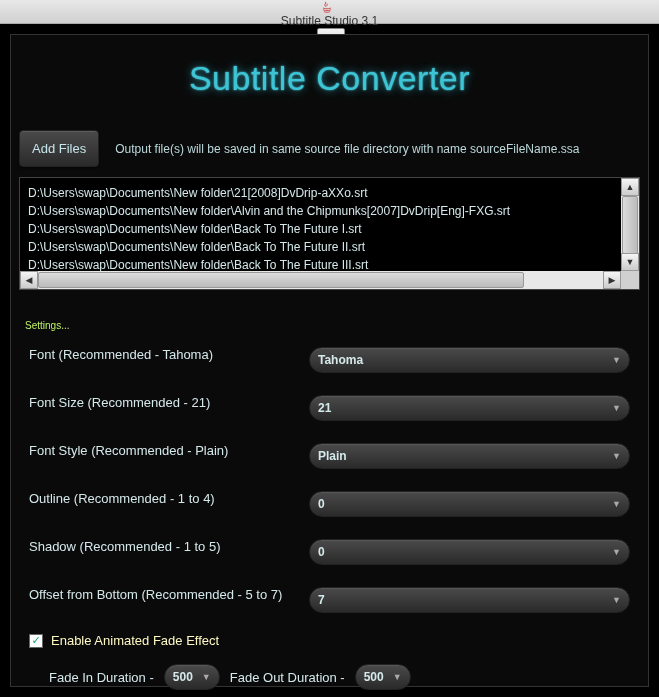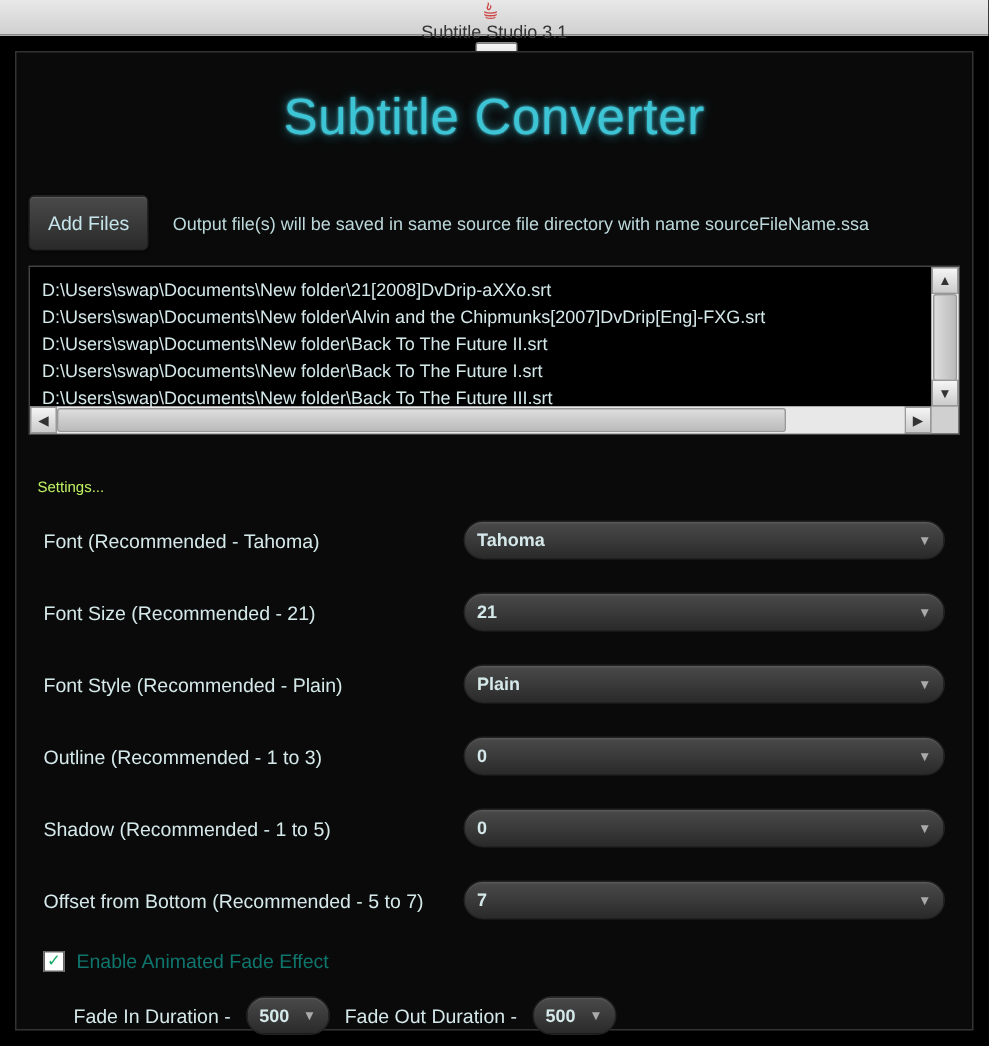--- a/index.html
+++ b/index.html
@@ -155,21 +155,20 @@
   margin-top: 18px;
   padding: 8px;
 }
 .settings-title {
   color: #bef264;
   font-size: 10px;
   padding: 4px 6px 12px 6px;
 }
 .setting-row {
   display: flex;
-  align-items: center;
   padding: 4px 10px;
   margin-bottom: 14px;
 }
 .setting-row label {
   color: #d5e8ea;
   font-size: 13px;
   width: 280px;
 }
 .select {
   flex: 1;
@@ -237,22 +236,22 @@
 
     <div class="toolbar">
       <button class="btn">Add Files</button>
       <span class="hint-text">Output file(s) will be saved in same source file directory with name sourceFileName.ssa</span>
     </div>
 
     <div class="file-list-wrap">
       <div class="file-list">
         <div>D:\Users\swap\Documents\New folder\21[2008]DvDrip-aXXo.srt</div>
         <div>D:\Users\swap\Documents\New folder\Alvin and the Chipmunks[2007]DvDrip[Eng]-FXG.srt</div>
+        <div>D:\Users\swap\Documents\New folder\Back To The Future I.srt</div>
         <div>D:\Users\swap\Documents\New folder\Back To The Future II.srt</div>
-        <div>D:\Users\swap\Documents\New folder\Back To The Future I.srt</div>
         <div>D:\Users\swap\Documents\New folder\Back To The Future III.srt</div>
       </div>
       <div class="vscroll">
         <div class="scroll-btn">▲</div>
         <div class="scroll-track">
             <div class="scroll-thumb-v"></div>
           </div>
         <div class="scroll-btn">▼</div>
       </div>
       <div class="hscroll">
@@ -286,21 +285,21 @@
 
       <div class="setting-row">
         <label>Font Style (Recommended - Plain)</label>
         <div class="select">
           <span>Plain</span>
           <span class="arrow">▼</span>
         </div>
       </div>
 
       <div class="setting-row">
-        <label>Outline    (Recommended - 1 to 3)</label>
+        <label>Outline    (Recommended - 1 to 4)</label>
         <div class="select">
           <span>0</span>
           <span class="arrow">▼</span>
         </div>
       </div>
 
       <div class="setting-row">
         <label>Shadow   (Recommended - 1 to 5)</label>
         <div class="select">
           <span>0</span>
@@ -311,21 +310,21 @@
       <div class="setting-row">
         <label>Offset from Bottom   (Recommended - 5 to 7)</label>
         <div class="select">
           <span>7</span>
           <span class="arrow">▼</span>
         </div>
       </div>
 
       <div class="checkbox-row">
         <div class="checkbox">✓</div>
-        <span style="color:#0f766e;font-size:13px;">Enable Animated Fade Effect</span>
+        <span style="color:#fef9c3;font-size:13px;">Enable Animated Fade Effect</span>
       </div>
 
       <div class="fade-row">
         <span>Fade In Duration -</span>
         <div class="select small">
           <span>500</span>
           <span class="arrow">▼</span>
         </div>
         <span>Fade Out Duration -</span>
         <div class="select small">

